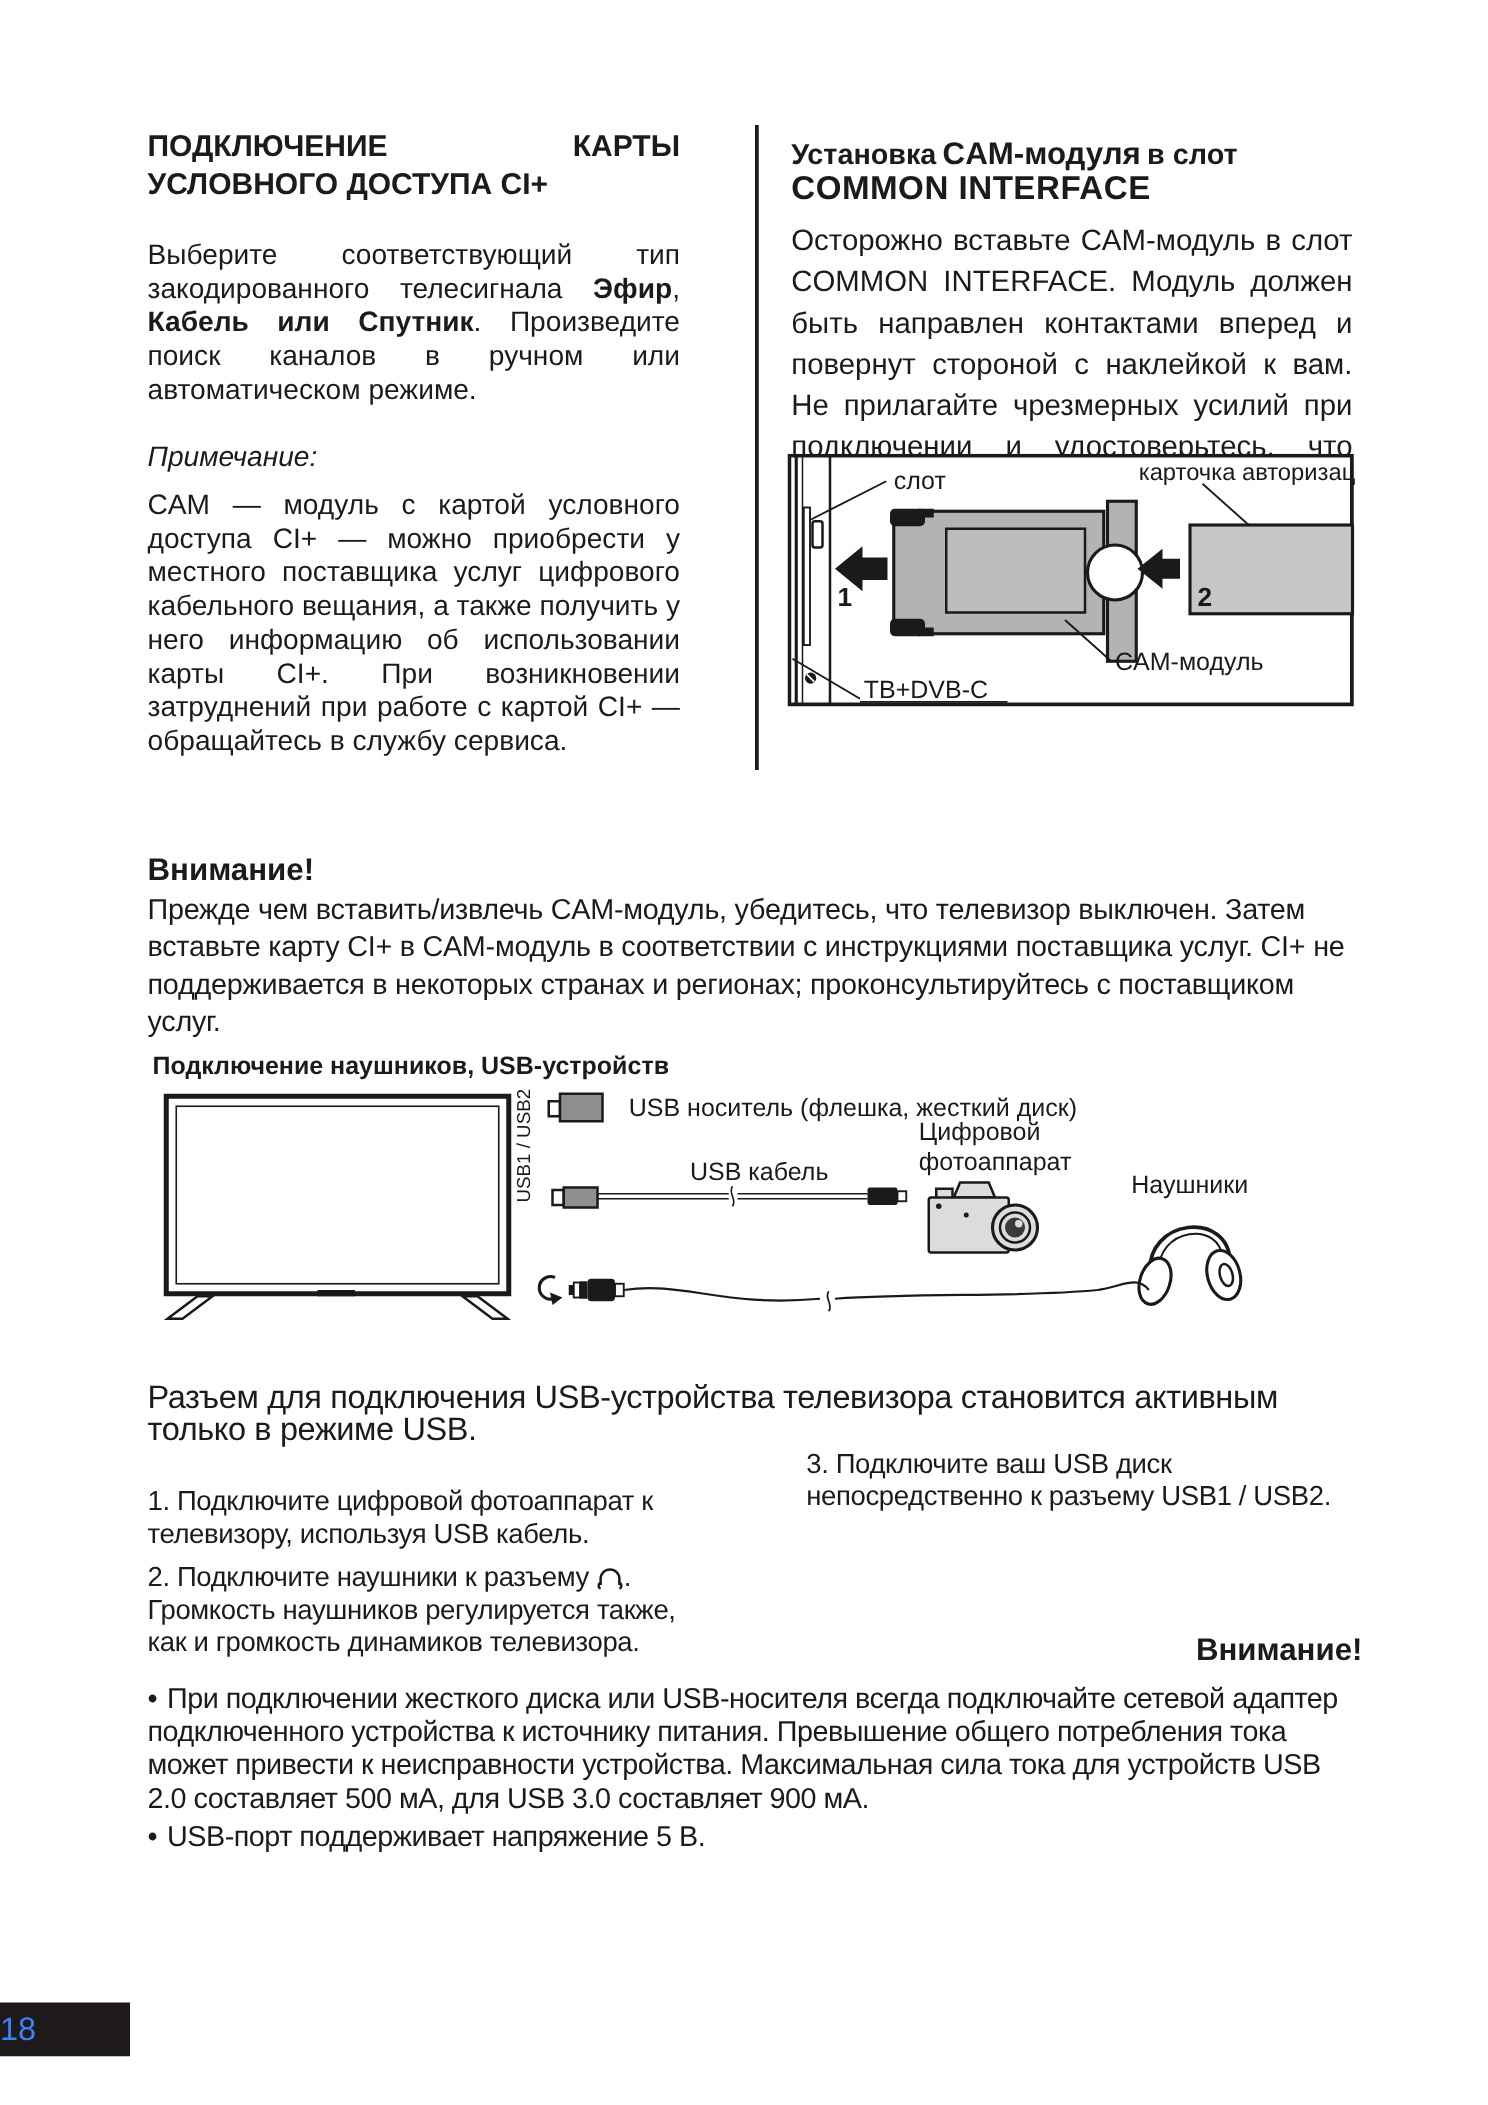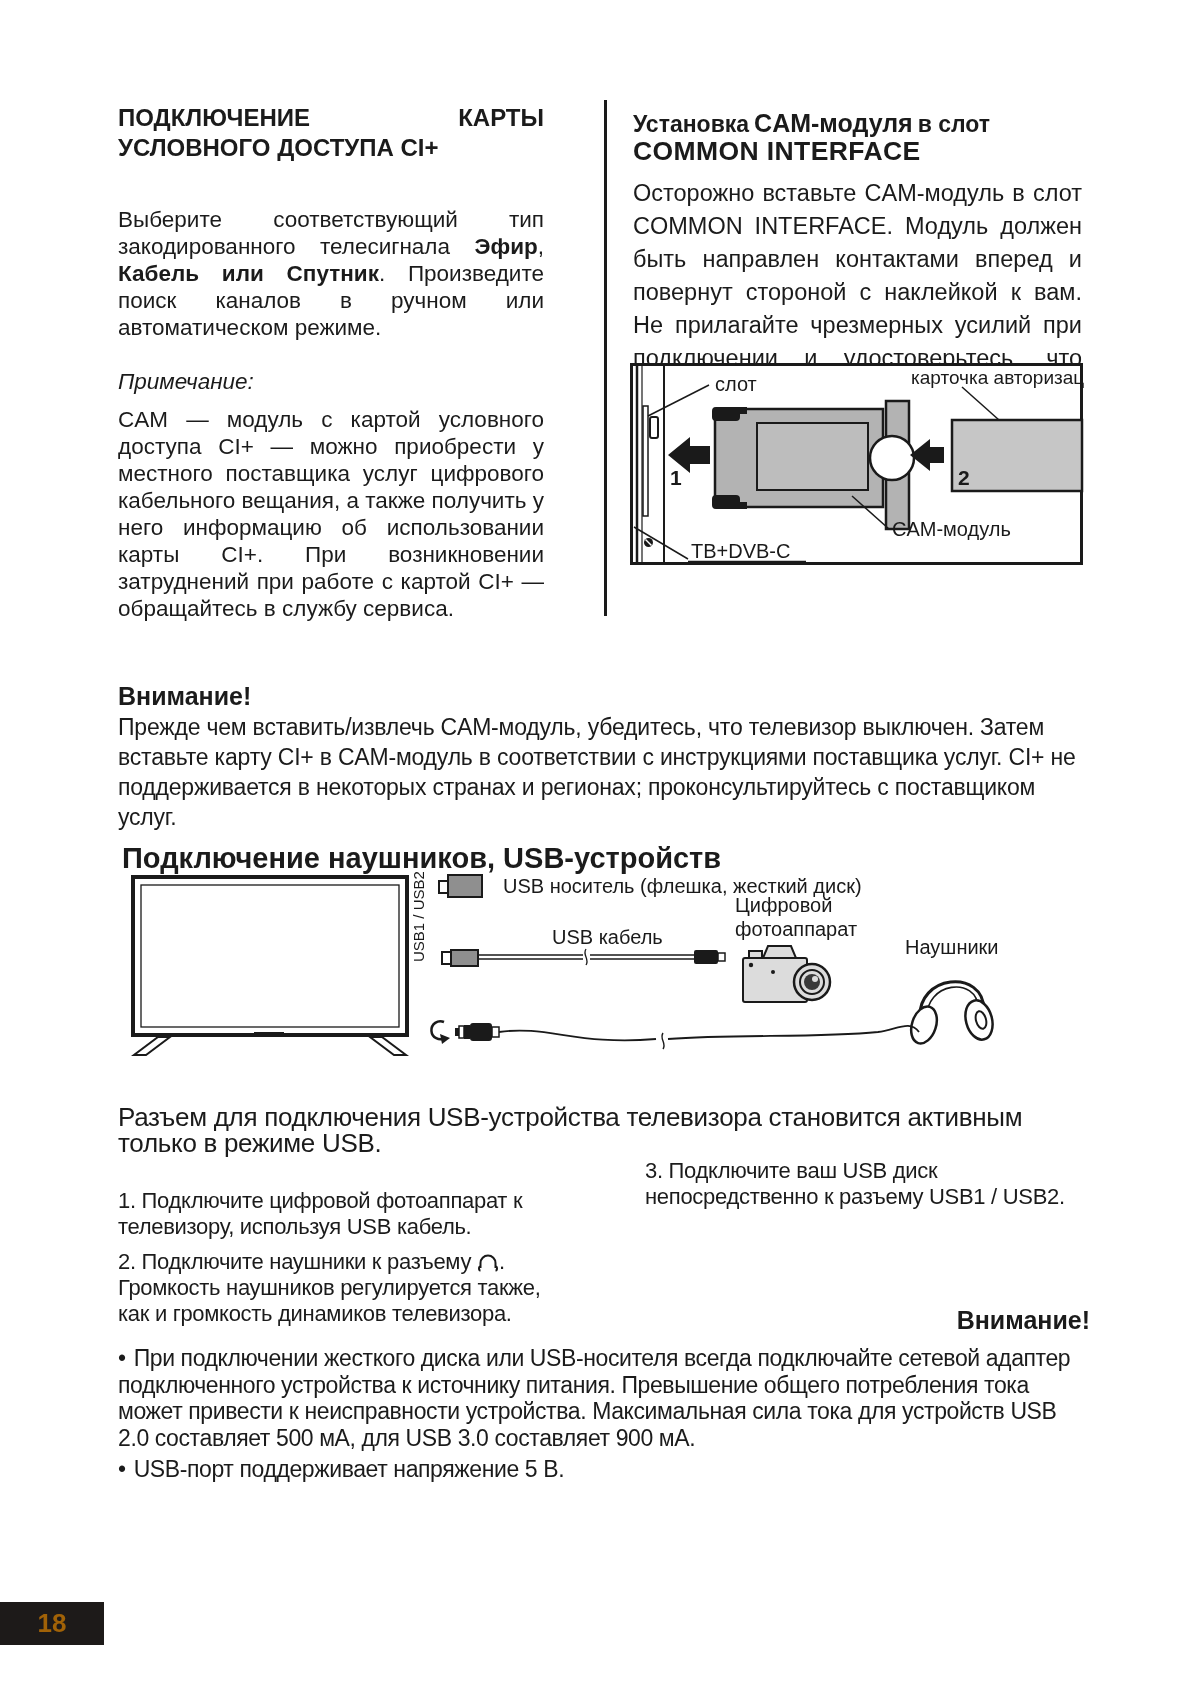--- a/index.html
+++ b/index.html
@@ -8,43 +8,43 @@
     font-family:"Liberation Sans", sans-serif;color:#1b1b1b;
   }
   .abs{position:absolute;}
   
   .left-col{left:118px;top:103px;width:426px;}
   .right-col{left:633px;top:110px;width:449px;}
   .col-divider{left:604px;top:100px;width:3px;height:516px;background:#1a1a1a;}
   h1.sec{font-size:24px;line-height:30px;font-weight:bold;margin:0;text-align:justify;}
   .body-l{font-size:22.5px;line-height:27px;text-align:justify;margin:0;}
   .body-l.mt1{margin-top:16px;}
-  .body-l.mt2{margin-top:43px;}
+  .body-l.mt2{margin-top:27px;}
   .note-label{font-size:22.5px;font-style:italic;margin:28px 0 0 0;}
   .note-text{margin-top:11px;}
   .rh-line1{font-size:23px;font-weight:bold;line-height:26px;}
   .rh-big{font-size:25px;margin:0 5px;}
   .rh-line2{font-size:26.5px;font-weight:bold;line-height:29px;letter-spacing:0.4px;}
   .body-r{font-size:23.5px;line-height:33px;text-align:justify;margin:11px 0 0 0;}
   
   .warn-h{font-size:25px;font-weight:bold;margin:0;text-align:right;}
   .warn1-p{left:118px;top:712px;width:967px;font-size:23px;line-height:30px;letter-spacing:-0.2px;}
-  .usb-h{left:122px;top:842px;font-size:29px;font-weight:bold;}
+  .usb-h{left:122px;top:842px;font-size:20px;font-weight:bold;}
   .intro-p{left:118px;top:1104px;width:970px;font-size:26px;line-height:26px;letter-spacing:-0.3px;}
   .list-l{left:118px;top:1188px;width:432px;font-size:22px;line-height:26px;letter-spacing:-0.3px;}
   .list-r{left:645px;top:1158px;width:448px;font-size:22px;line-height:26px;letter-spacing:-0.3px;}
   .list-item{margin:0;}
   .list-item + .list-item{margin-top:9px;}
   .warn2{left:118px;top:1306px;width:972px;}
   .warn2 .bullets{margin-top:10px;font-size:23px;line-height:26.5px;letter-spacing:-0.4px;}
   .bullet{margin:0 0 5px 0;}
   .bullet .bmark{margin-right:8px;}
   
-  .footer-box{left:0;top:1602px;width:104px;height:43px;background:#1d1a19;color:#a16207;
-    font-size:26px;line-height:43px;text-align:center;font-weight:bold;}
+  .footer-box{left:0;top:1602px;width:104px;height:43px;background:#1d1a19;color:#3b82f6;
+    font-size:26px;line-height:43px;}
   
   .diag1{left:630px;top:363px;}
   .diag2{left:118px;top:862px;}
   svg text{font-family:"Liberation Sans", sans-serif;fill:#1a1a1a;}
   .hp-icon{vertical-align:-3px;}
 </style>
 </head>
 <body>
 
 <div class="abs left-col">

